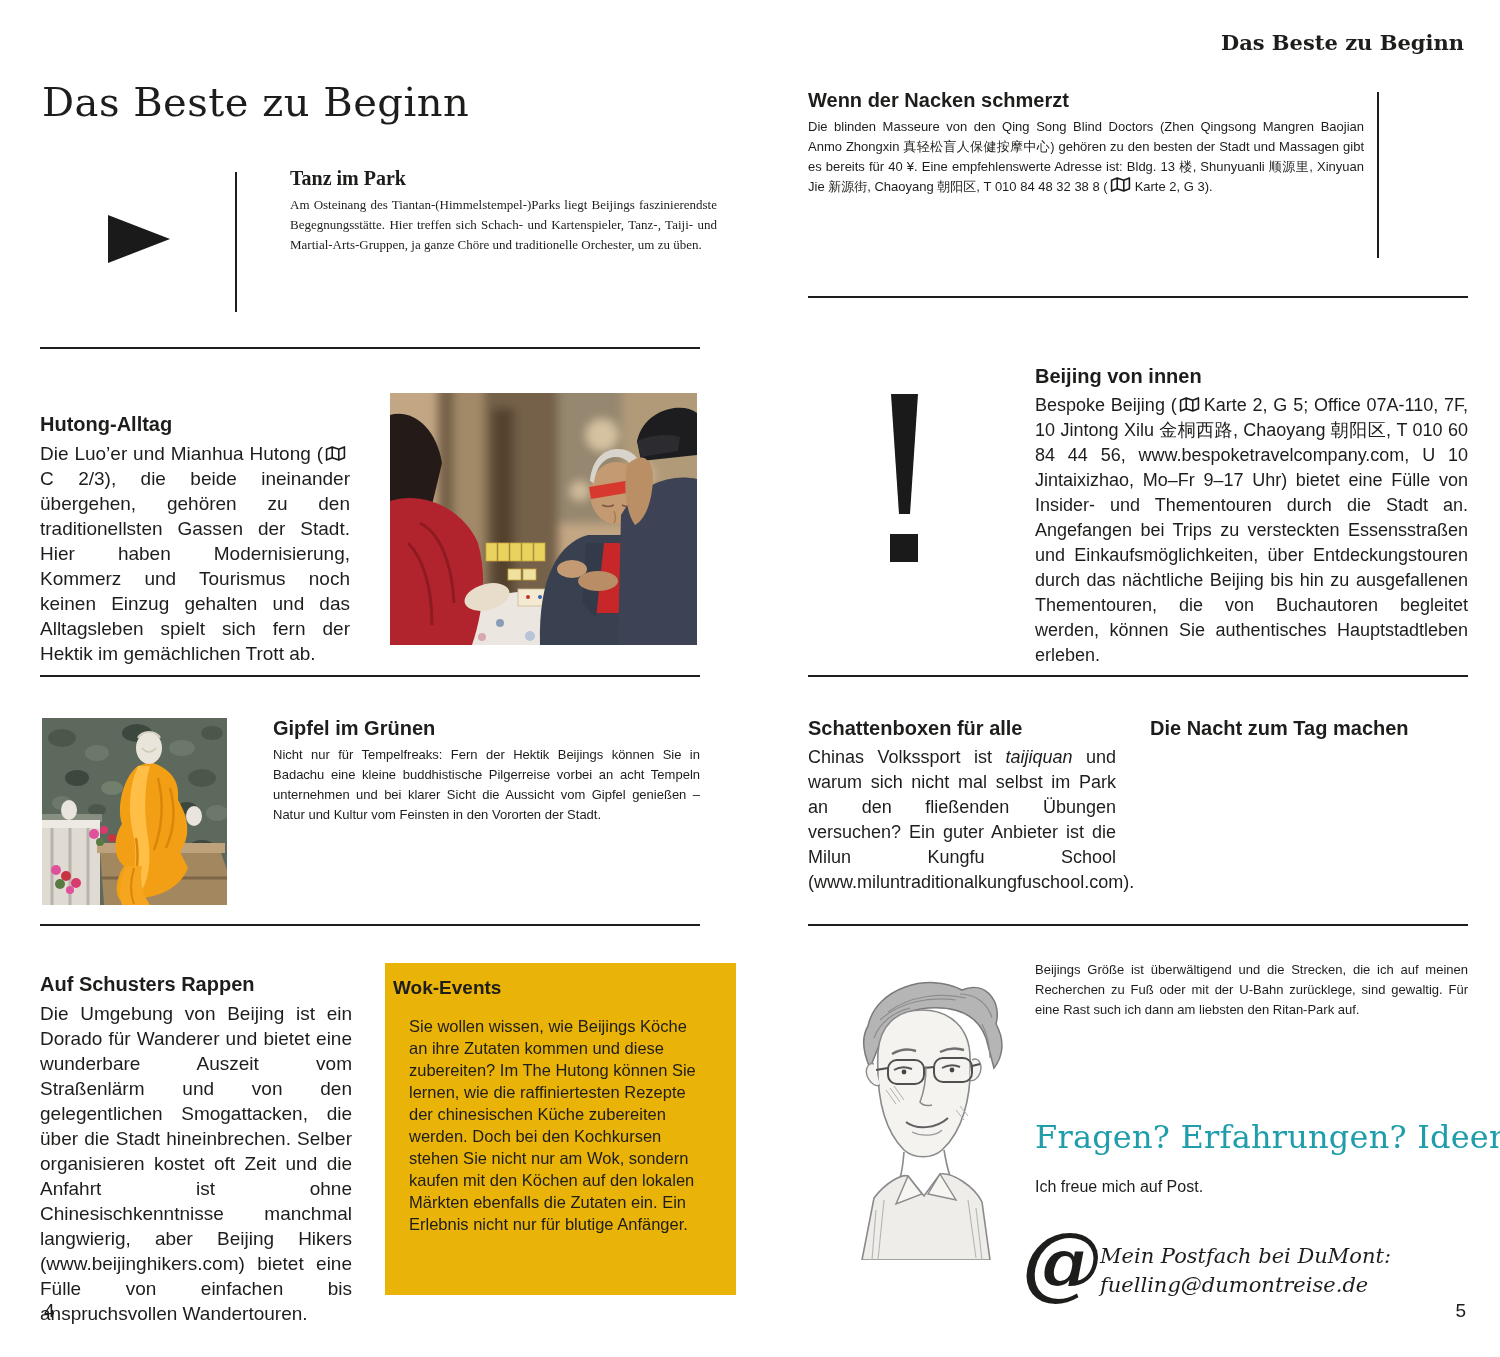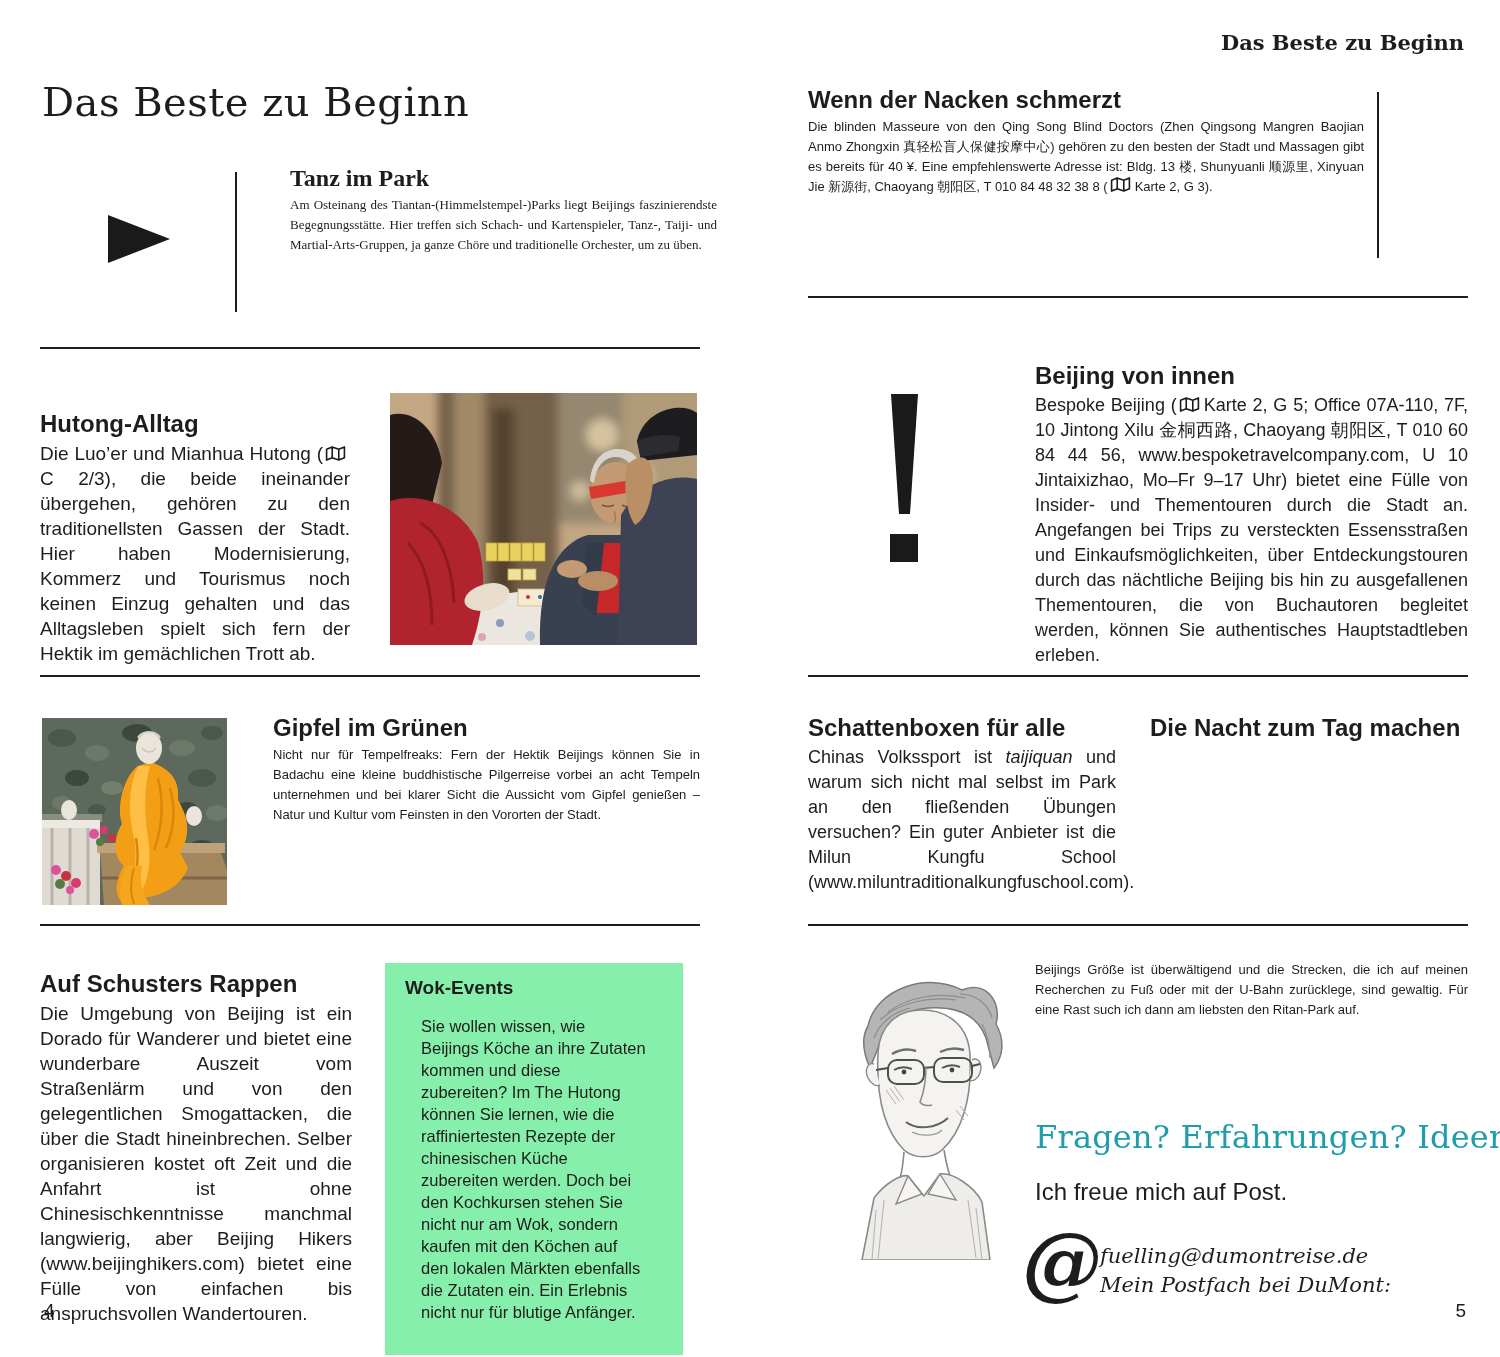--- a/index.html
+++ b/index.html
@@ -5,38 +5,38 @@
   html,body{margin:0;padding:0;background:#ffffff;}
   .sheet{position:relative;width:1500px;height:1357px;background:#fff;
          font-family:"Liberation Sans",sans-serif;color:#1d1d1b;overflow:hidden;}
   .serif{font-family:"DejaVu Serif","Liberation Serif",serif;}
   .page-title{position:absolute;left:42px;top:80px;font-size:40px;line-height:1.1;
               font-weight:400;white-space:nowrap;letter-spacing:.5px;}
   .running-head{position:absolute;right:36px;top:30px;font-size:21px;font-weight:bold;white-space:nowrap;}
   .h-rule{position:absolute;height:2px;background:#1d1d1b;}
   .v-rule{position:absolute;width:2px;background:#1d1d1b;}
   .sec{position:absolute;}
-  .sec h3{margin:0 0 5px 0;font-size:24px;font-weight:bold;line-height:24px;}
+  .sec h3{margin:0 0 5px 0;font-size:20px;font-weight:bold;line-height:24px;}
   .sec p{margin:0;font-size:13px;line-height:20px;text-align:justify;hyphens:auto;}
   .tight p{font-size:19px;line-height:25px;}
   .rp p{font-size:18px;line-height:25px;}
   .play-tri{position:absolute;left:108px;top:215px;width:0;height:0;
             border-top:24px solid transparent;border-bottom:24px solid transparent;
             border-left:62px solid #1a1a1a;}
   .photo{position:absolute;overflow:hidden;}
   .photo svg{display:block;}
-  .wok-box{position:absolute;left:385px;top:963px;width:298px;min-height:332px;
-           background:#86efac;box-sizing:border-box;padding:14px 20px 16px 20px;}
+  .wok-box{position:absolute;left:385px;top:963px;width:351px;min-height:332px;
+           background:#eab308;box-sizing:border-box;padding:14px 20px 16px 8px;}
   .wok-box h3{margin:0 0 5px 0;font-size:19px;font-weight:bold;}
   .wok-box p{margin:16px;font-size:16.5px;line-height:22px;text-align:left;}
   .map-icon{display:inline-block;width:21px;height:15px;margin:0 4px 0 2px;vertical-align:-1px;}
   .excl{position:absolute;left:884px;top:394px;}
   .teal-head{position:absolute;left:1035px;top:1118px;font-size:32px;color:#1f9dab;
              white-space:nowrap;letter-spacing:.2px;}
-  .post-line{position:absolute;left:1035px;top:1178px;font-size:24px;}
+  .post-line{position:absolute;left:1035px;top:1178px;font-size:16px;}
   .at-glyph{position:absolute;left:1022px;top:1222px;font-size:80px;line-height:1;
             font-style:italic;font-weight:bold;}
   .mailbox{position:absolute;left:1100px;top:1242px;font-style:italic;font-size:21px;
            line-height:29px;}
   .pagenum{position:absolute;font-size:19px;}
   .pn-left{left:44px;top:1300px;}
   .pn-right{right:34px;top:1300px;}
   i{font-style:italic;}
 </style>
 </head>
@@ -301,19 +301,19 @@
 
   <div class="sec" style="left:1035px;top:960px;width:433px;">
     <p>Beijings Größe ist überwältigend und die Strecken, die ich auf meinen Recherchen zu Fuß oder mit der U-Bahn zurücklege, sind gewaltig. Für eine Rast such ich dann am liebsten den Ritan-Park auf.</p>
   </div>
 
   <div class="teal-head serif">Fragen? Erfahrungen? Ideen?</div>
   <div class="post-line">Ich freue mich auf Post.</div>
 
   <div class="at-glyph serif">@</div>
   <div class="mailbox serif">
+    <div>Mein Postfach bei DuMont:</div>
     <div>fuelling@dumontreise.de</div>
-    <div>Mein Postfach bei DuMont:</div>
   </div>
 
   <div class="pagenum pn-right">5</div>
 
 </div>
 
 </body></html>

